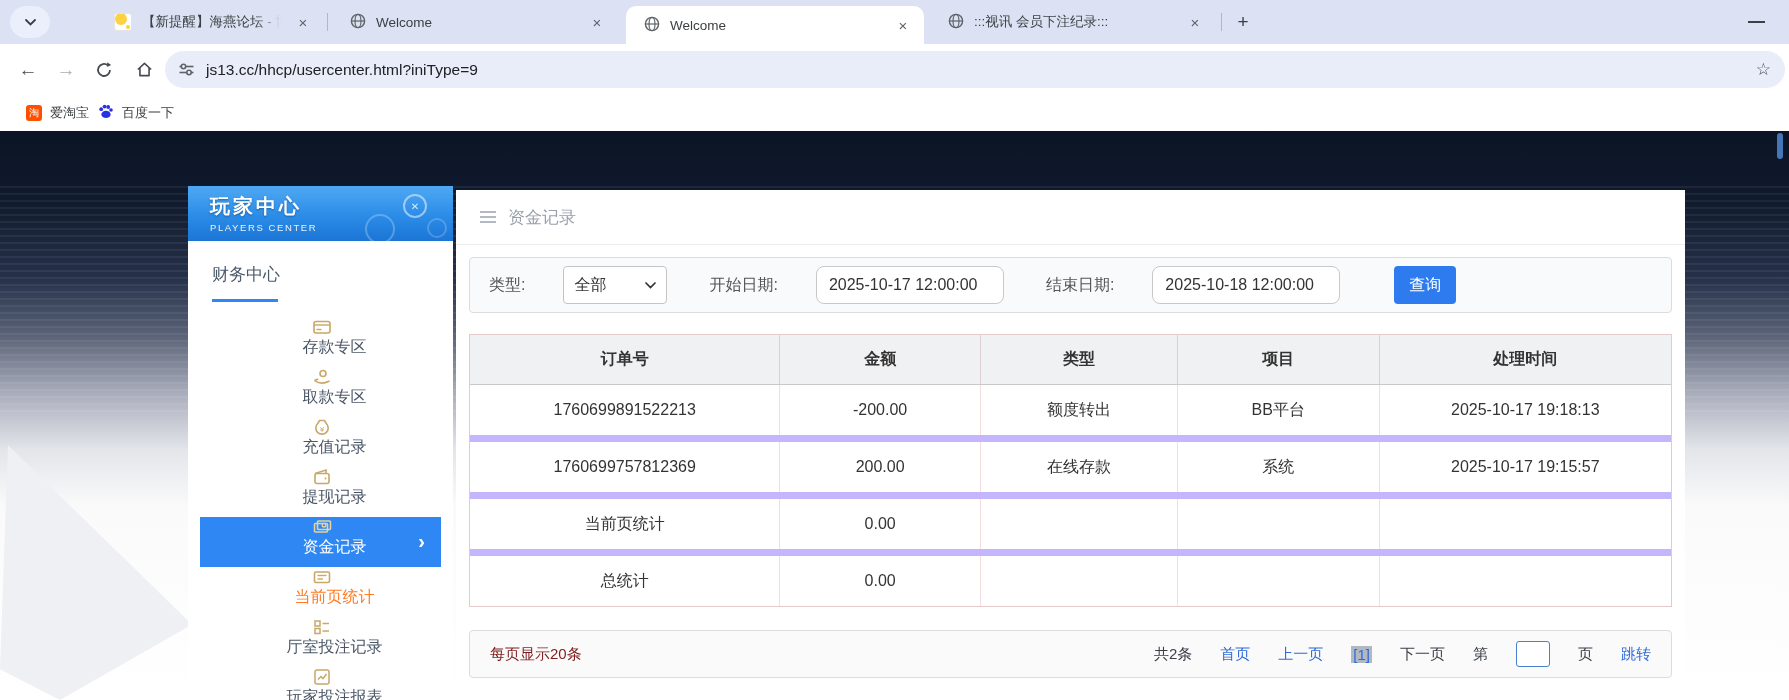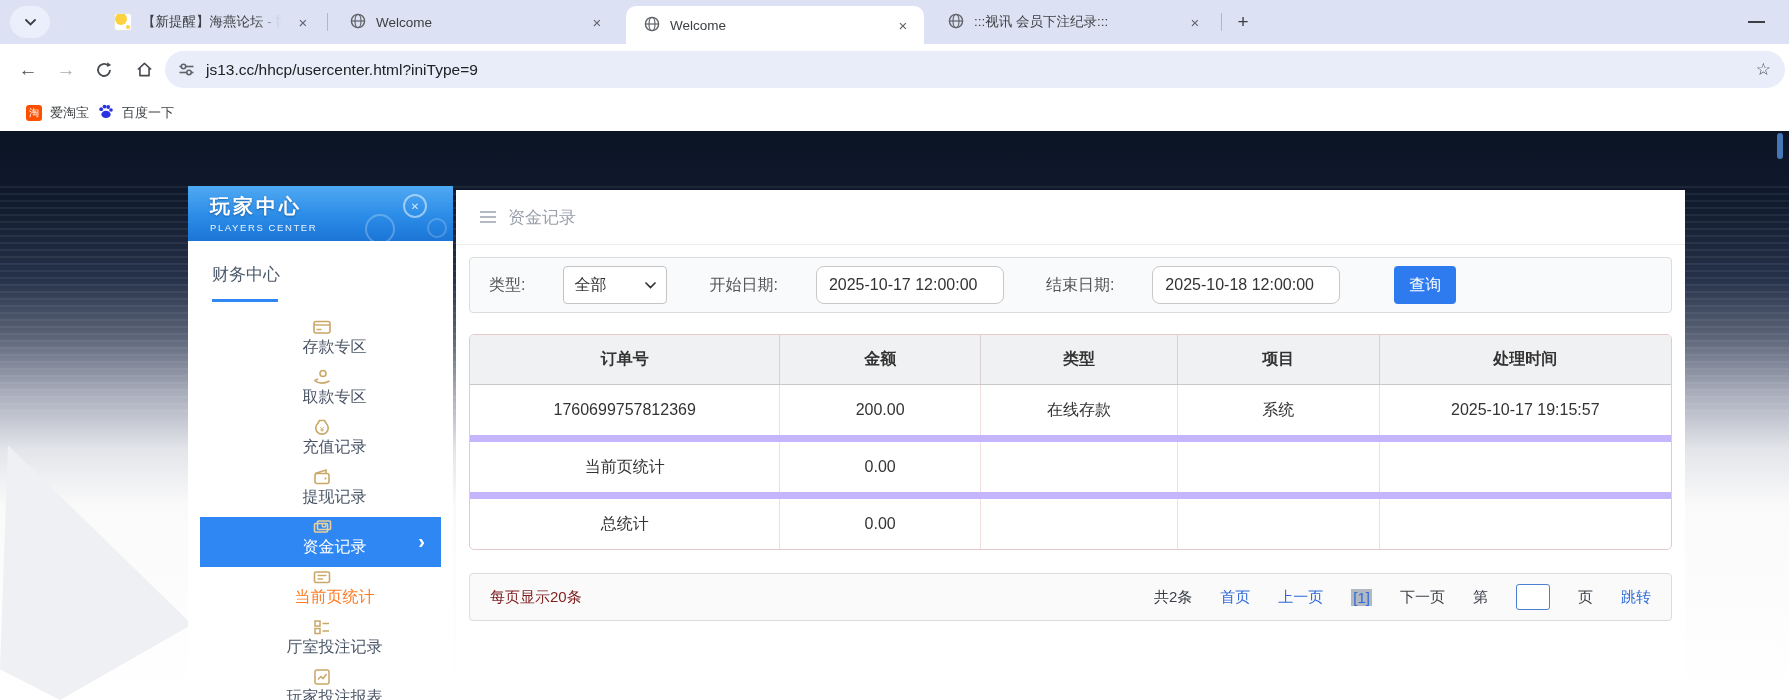--- a/index.html
+++ b/index.html
@@ -83,21 +83,21 @@
   .f-label{font-size:16px;color:#555;}
   .f-select{width:104px;height:38px;border:1px solid #c4c4c4;border-radius:4px;background:#fff;
             margin:0 14px 0 10px;display:flex;align-items:center;justify-content:space-between;
             padding:0 10px;box-sizing:border-box;font-size:16px;color:#333;cursor:pointer;}
   .f-input{width:188px;height:38px;border:1px solid #c8c8c8;border-radius:8px;font-size:16px;color:#333;
            padding:0 12px;box-sizing:border-box;margin:0 14px 0 10px;background:#fff;
            font-family:"Liberation Sans","DejaVu Sans",sans-serif;}
   .f-btn{width:62px;height:38px;margin-left:12px;background:var(--btn);color:#fff;font-size:16px;
          border:none;border-radius:4px;cursor:pointer;font-family:inherit;}
 
-  .tablewrap{margin:21px 13px 8px;border:1px solid #e5caca;border-radius:5px;overflow:hidden;}
+  .tablewrap{margin:21px 13px 8px;border:1px solid #e5caca;border-radius:0;overflow:hidden;}
   table.data{width:100%;border-collapse:collapse;font-size:16px;color:#333;text-align:center;}
   table.data th{height:47px;background:#f0f1f2;font-weight:bold;border-bottom:1px solid #c9c9c9;border-left:1px solid #ddd0d0;}
   table.data th:first-child{border-left:none;}
   table.data td{height:48px;border-left:1px solid #f3dede;border-top:7px solid #c4b5fd;}
   table.data td:first-child{border-left:none;}
   table.data tr:first-child td{border-top:none;}
   .c1{width:25.8%;} .c2{width:16.7%;} .c3{width:16.4%;} .c4{width:16.8%;} .c5{width:24.3%;}
 
   .pager{margin:23px 13px 0;height:48px;border:1px solid #dcdcdc;border-radius:4px;background:#fafafa;
          display:flex;align-items:center;justify-content:space-between;padding:0 20px;box-sizing:border-box;font-size:15px;}
@@ -344,20 +344,27 @@
           <tr>
             <th class="c1">订单号</th>
             <th class="c2">金额</th>
             <th class="c3">类型</th>
             <th class="c4">项目</th>
             <th class="c5">处理时间</th>
           </tr>
         </thead>
         <tbody>
           <tr>
+            <td>1760699891522213</td>
+            <td>-200.00</td>
+            <td>额度转出</td>
+            <td>BB平台</td>
+            <td>2025-10-17 19:18:13</td>
+          </tr>
+          <tr>
             <td>1760699757812369</td>
             <td>200.00</td>
             <td>在线存款</td>
             <td>系统</td>
             <td>2025-10-17 19:15:57</td>
           </tr>
           <tr>
             <td>当前页统计</td>
             <td>0.00</td>
             <td></td>

